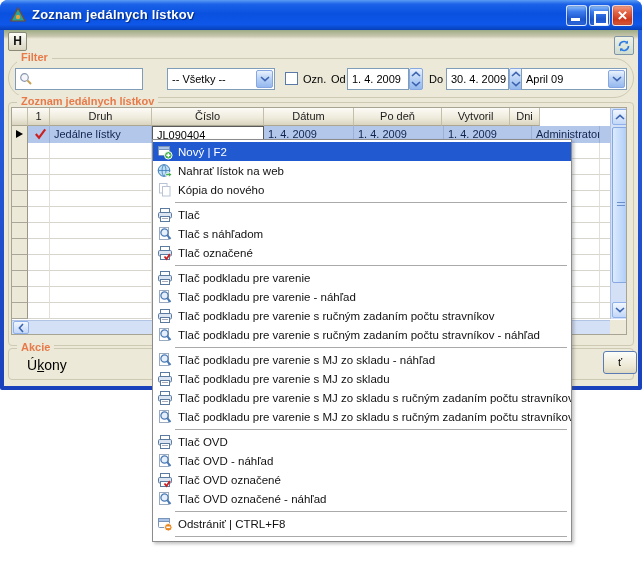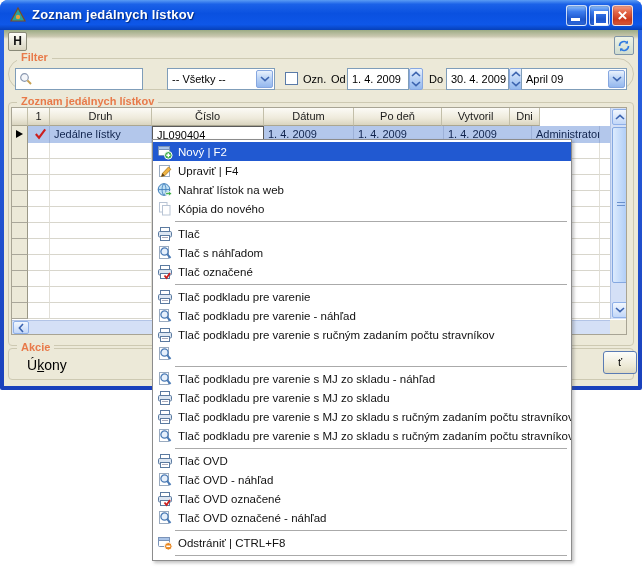--- a/index.html
+++ b/index.html
@@ -33,21 +33,21 @@
               text-align:center; color:#111; }
   .h-btn { left:4px; top:2px; width:19px; height:19px; line-height:17px; }
   .refresh-btn { left:610px; top:6px; width:20px; height:19px; background:linear-gradient(180deg,#eef3e6,#cfdcd0);
                  border-color:#7f94a8; }
   .refresh-btn svg { margin-top:2px; }
 
   
   .groupbox { position:absolute; border:1px solid #cdc9b2; border-radius:4px; }
   .gb-label { position:absolute; top:-8px; left:8px; background:#ece9d8; padding:0 4px;
               color:#e87a4a; font-weight:bold; font-size:11px; white-space:nowrap; }
-  .gb-filter { left:4px; top:28px;  width:626px; height:32px;border-radius:21px; }
+  .gb-filter { left:4px; top:28px;  width:626px; height:40px;border-radius:21px; }
   .gb-list   { left:4px; top:72px;  width:626px; height:244px; }
   .gb-akcie  { left:4px; top:318px; width:626px; height:32px; }
 
   
   .fld { position:absolute; background:#fff; border:1px solid #7f9db9; height:22px;
          font-size:11px; color:#000; line-height:20px; padding-left:4px; }
   .search-box { left:6px; top:9px; width:128px; }
   .search-box input { position:absolute; left:20px; top:0; width:104px; height:20px; border:0; outline:none;
                       font:11px "Liberation Sans",sans-serif; background:transparent; }
   .search-box svg { position:absolute; left:3px; top:3px; }
@@ -462,28 +462,20 @@
         <span class="mi-ic">
           <svg width="16" height="16">
             <use href="#sym-new"></use>
           </svg>
         </span>
         <span class="mi-lb">Nový | F2</span>
       </div>
       <div class="menu-item">
         <span class="mi-ic">
           <svg width="16" height="16">
-            <use href="#sym-edit"></use>
-          </svg>
-        </span>
-        <span class="mi-lb">Upraviť | F4</span>
-      </div>
-      <div class="menu-item">
-        <span class="mi-ic">
-          <svg width="16" height="16">
             <use href="#sym-web"></use>
           </svg>
         </span>
         <span class="mi-lb">Nahrať lístok na web</span>
       </div>
       <div class="menu-item">
         <span class="mi-ic">
           <svg width="16" height="16">
             <use href="#sym-copy"></use>
           </svg>
@@ -539,20 +531,21 @@
           </svg>
         </span>
         <span class="mi-lb">Tlač podkladu pre varenie s ručným zadaním počtu stravníkov</span>
       </div>
       <div class="menu-item">
         <span class="mi-ic">
           <svg width="16" height="16">
             <use href="#sym-preview"></use>
           </svg>
         </span>
+        <span class="mi-lb">Tlač podkladu pre varenie s ručným zadaním počtu stravníkov - náhľad</span>
       </div>
       <div class="menu-sep"></div>
       <div class="menu-item">
         <span class="mi-ic">
           <svg width="16" height="16">
             <use href="#sym-preview"></use>
           </svg>
         </span>
         <span class="mi-lb">Tlač podkladu pre varenie s MJ zo skladu - náhľad</span>
       </div>

